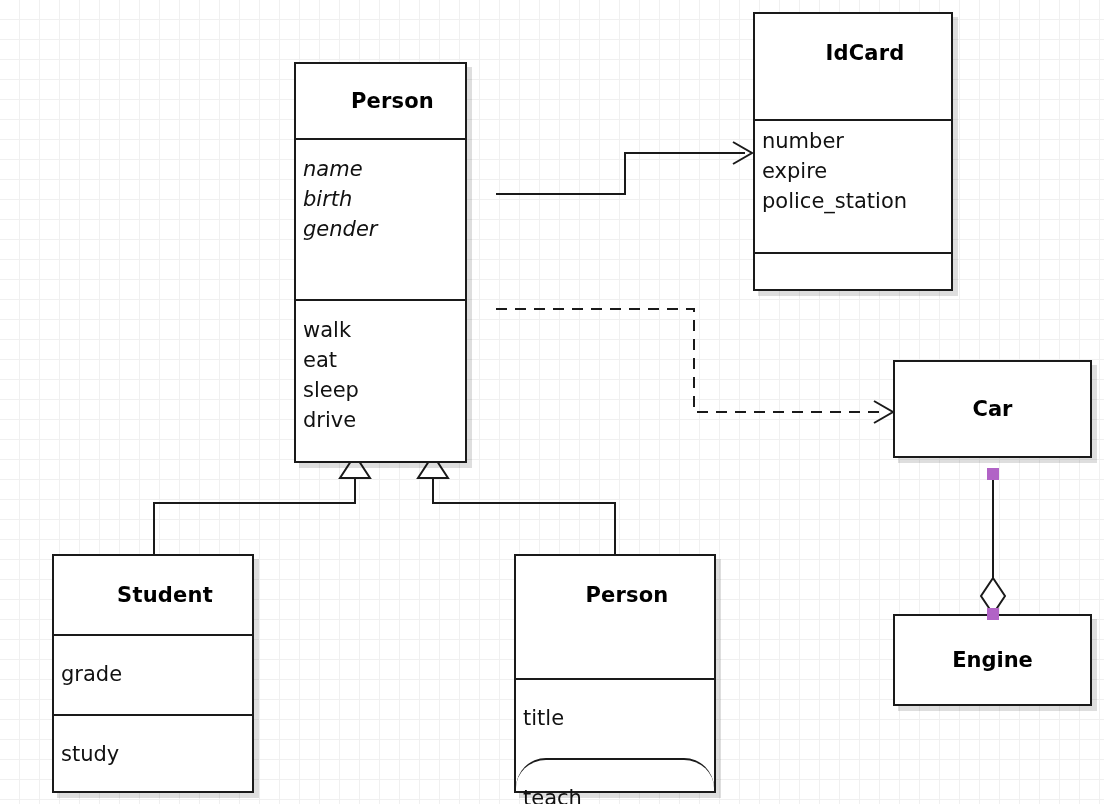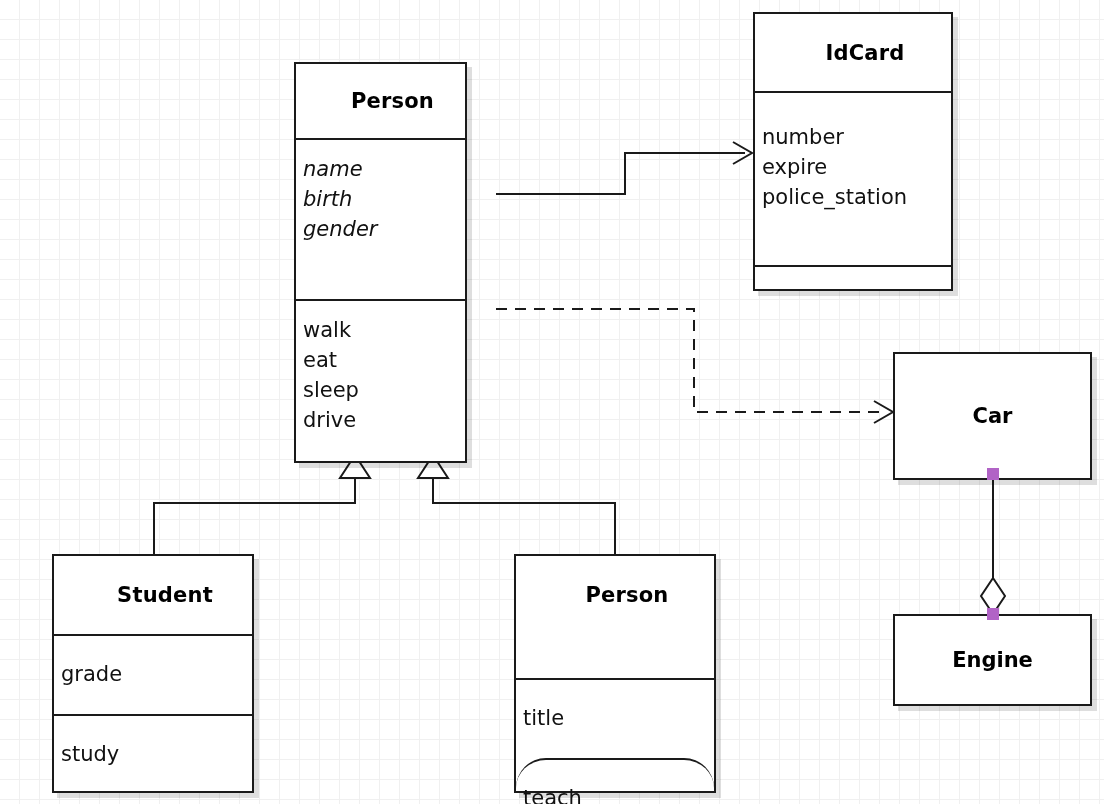--- a/index.html
+++ b/index.html
@@ -146,21 +146,21 @@
     <div class="compartment cls-body" style="height:162px;">
       <div class="member">walk</div>
       <div class="member">eat</div>
       <div class="member">sleep</div>
       <div class="member">drive</div>
     </div>
   </div>
 
   <div class="uml-class" style="left:753px; top:12px; width:200px; height:279px;">
     <div class="compartment cls-title" style="height:77px;">IdCard</div>
-    <div class="compartment cls-body" style="height:174px; padding-top:29px;">
+    <div class="compartment cls-body" style="height:133px; padding-top:5px;margin-top:28px;">
       <div class="member">number</div>
       <div class="member">expire</div>
       <div class="member">police_station</div>
     </div>
     <div class="compartment cls-body empty" style="height:39px;"></div>
   </div>
 
   <div class="uml-class" style="left:52px; top:554px; width:202px; height:239px;">
     <div class="compartment cls-title" style="height:78px;">Student</div>
     <div class="compartment cls-body" style="height:80px; padding-top:23px;">
@@ -174,21 +174,21 @@
   <div class="uml-class" style="left:514px; top:554px; width:202px; height:239px;">
     <div class="compartment cls-title" style="height:78px;">Person</div>
     <div class="compartment cls-body" style="height:80px; padding-top:23px;margin-top:44px;">
       <div class="member">title</div>
     </div>
     <div class="compartment cls-body" style="height:77px; padding-top:23px;border-radius:30px;">
       <div class="member">teach</div>
     </div>
   </div>
 
-  <div class="uml-class" style="left:893px; top:352px; width:199px; height:128px;">
+  <div class="uml-class" style="left:893px; top:360px; width:199px; height:98px;">
     <div class="solo-title">Car</div>
   </div>
 
   <div class="uml-class" style="left:893px; top:614px; width:199px; height:92px;">
     <div class="solo-title">Engine</div>
   </div>
 
   <div class="handle" style="left:987px; top:468px;"></div>
   <div class="handle" style="left:987px; top:608px;"></div>
 

